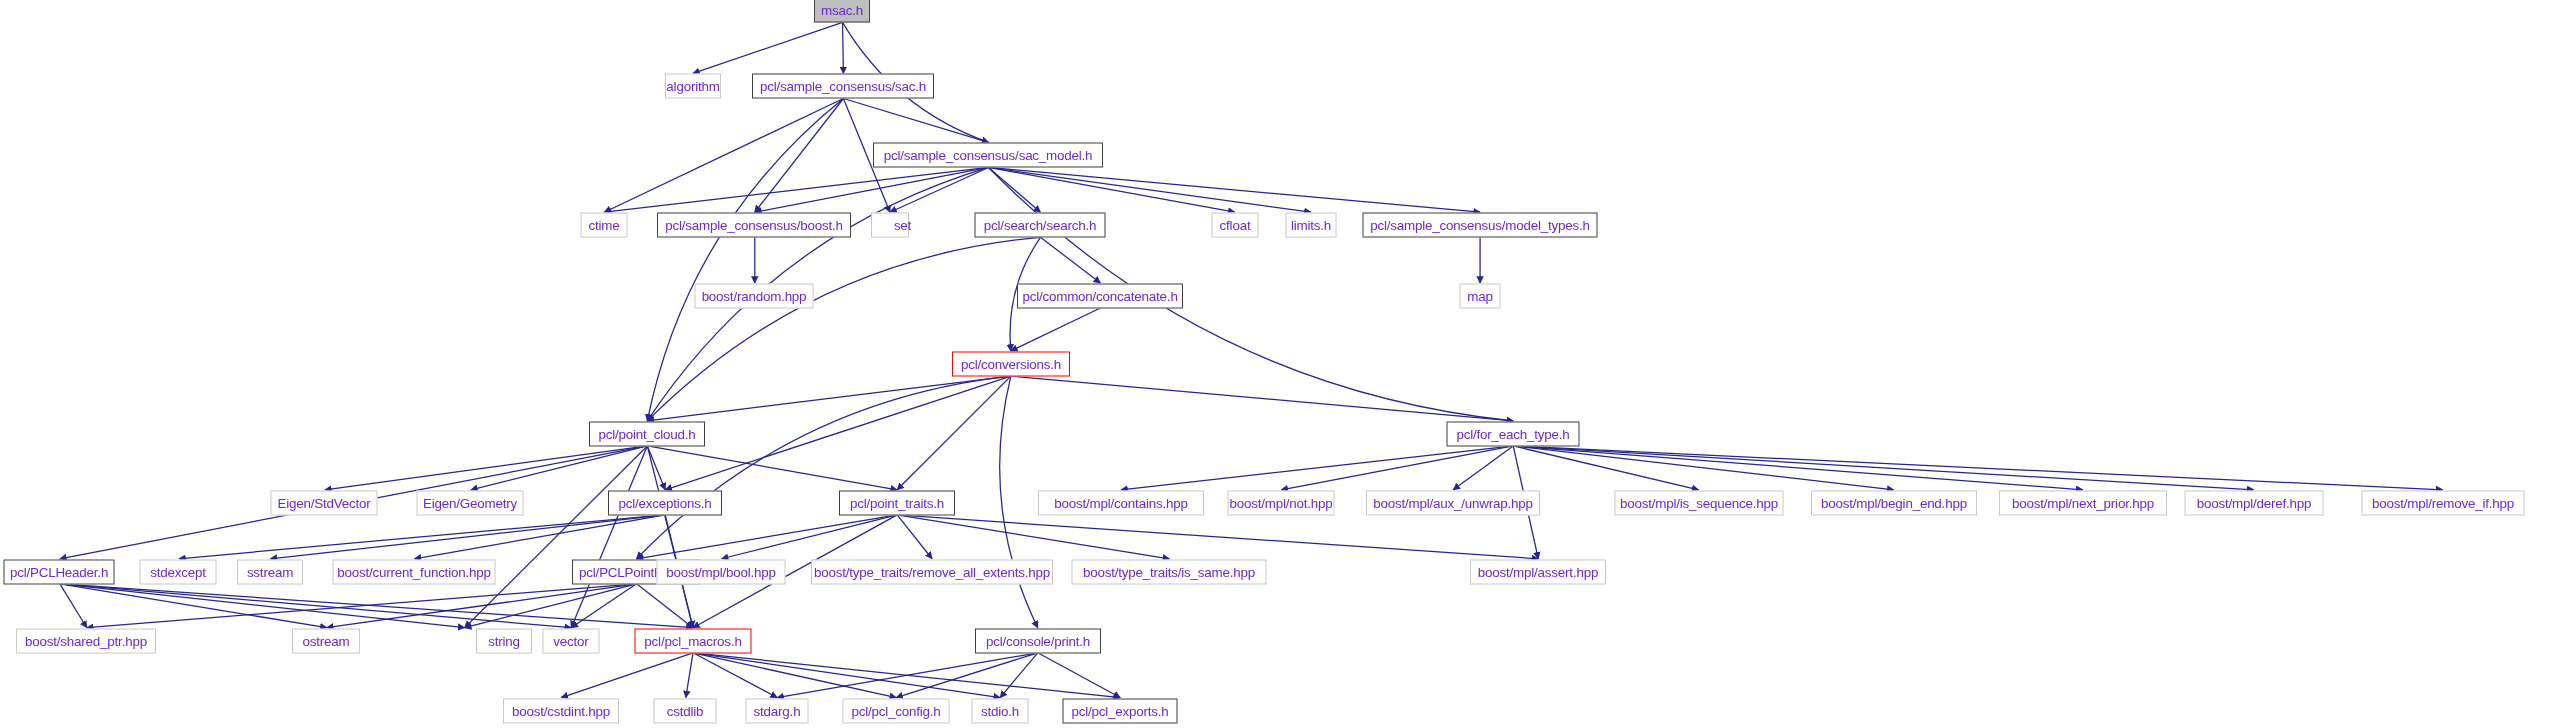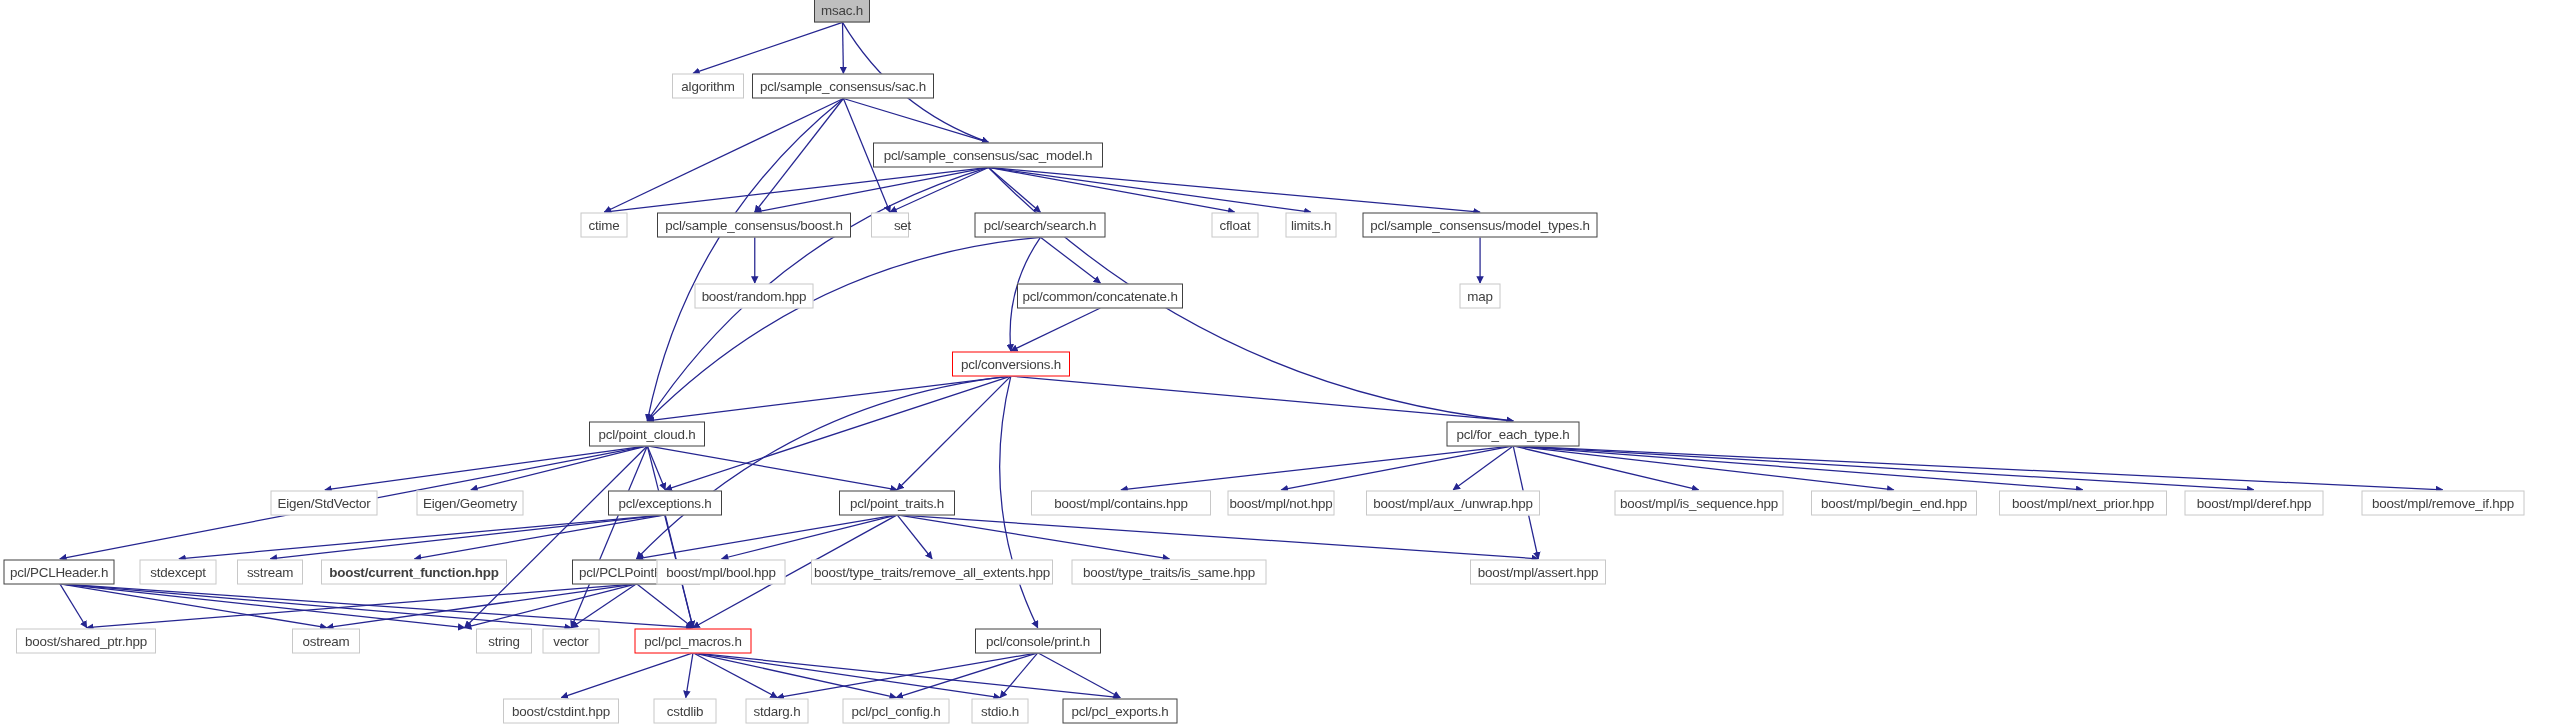--- a/index.html
+++ b/index.html
@@ -30,21 +30,21 @@
     align-items: center;
     justify-content: center;
     height: 25px;
     background: #ffffff;
     white-space: nowrap;
     line-height: 1;
     transform: translate(-50%, -50%);
   }
   .node .node-label {
     font-size: 13.4px;
-    color: #404040;
+    color: #6d28d9;
     letter-spacing: -0.2px;
     padding: 0 6.3px;
   }
   
   .node.plain {
     border: 0.9px solid #c8c8c8;
   }
   
   .node.strong {
     border: 1.8px solid #404040;
@@ -145,21 +145,21 @@
         <path d="M 1158 729 L 867 779" fill="none" stroke="#252590" stroke-width="1.4" marker-end="url(#arrow)"></path>
         <path d="M 1158 729 L 1116 779" fill="none" stroke="#252590" stroke-width="1.4" marker-end="url(#arrow)"></path>
         <path d="M 1158 729 L 1000 779" fill="none" stroke="#252590" stroke-width="1.4" marker-end="url(#arrow)"></path>
         <path d="M 1158 729 L 1250 779" fill="none" stroke="#252590" stroke-width="1.4" marker-end="url(#arrow)"></path>
       </g>
   </svg>
   <div id="nodes-layer">
       <div class="node root" style="left: 842px; top: 10px; width: 56px;">
         <span class="node-label">msac.h</span>
       </div>
-      <div class="node plain" style="left: 708px; top: 86px; width: 72px;">
+      <div class="node plain" style="left: 693px; top: 86px; width: 56px;">
         <span class="node-label">algorithm</span>
       </div>
       <div class="node strong" style="left: 843px; top: 86px; width: 182px;">
         <span class="node-label">pcl/sample_consensus/sac.h</span>
       </div>
       <div class="node strong" style="left: 988px; top: 155px; width: 230px;">
         <span class="node-label">pcl/sample_consensus/sac_model.h</span>
       </div>
       <div class="node plain" style="left: 604px; top: 225px; width: 47px;">
         <span class="node-label">ctime</span>
@@ -205,21 +205,21 @@
       </div>
       <div class="node plain" style="left: 470px; top: 503px; width: 107px;">
         <span class="node-label">Eigen/Geometry</span>
       </div>
       <div class="node strong" style="left: 665px; top: 503px; width: 114px;">
         <span class="node-label">pcl/exceptions.h</span>
       </div>
       <div class="node strong" style="left: 897px; top: 503px; width: 116px;">
         <span class="node-label">pcl/point_traits.h</span>
       </div>
-      <div class="node plain" style="left: 1121px; top: 503px; width: 180px;">
+      <div class="node plain" style="left: 1121px; top: 503px; width: 166px;">
         <span class="node-label">boost/mpl/contains.hpp</span>
       </div>
       <div class="node plain" style="left: 1281px; top: 503px; width: 107px;">
         <span class="node-label">boost/mpl/not.hpp</span>
       </div>
       <div class="node plain" style="left: 1453px; top: 503px; width: 174px;">
         <span class="node-label">boost/mpl/aux_/unwrap.hpp</span>
       </div>
       <div class="node plain" style="left: 1699px; top: 503px; width: 169px;">
         <span class="node-label">boost/mpl/is_sequence.hpp</span>
@@ -238,21 +238,21 @@
       </div>
       <div class="node strong" style="left: 59px; top: 572px; width: 111px;">
         <span class="node-label">pcl/PCLHeader.h</span>
       </div>
       <div class="node plain" style="left: 178px; top: 572px; width: 77px;">
         <span class="node-label">stdexcept</span>
       </div>
       <div class="node plain" style="left: 270px; top: 572px; width: 66px;">
         <span class="node-label">sstream</span>
       </div>
-      <div class="node plain" style="left: 414px; top: 572px; width: 186px; font-weight: bold;">
+      <div class="node plain" style="left: 414px; top: 572px; width: 163px;">
         <span class="node-label">boost/current_function.hpp</span>
       </div>
       <div class="node strong" style="left: 636px; top: 572px; width: 128px;">
         <span class="node-label">pcl/PCLPointField.h</span>
       </div>
       <div class="node plain" style="left: 721px; top: 572px; width: 129px;">
         <span class="node-label">boost/mpl/bool.hpp</span>
       </div>
       <div class="node plain" style="left: 932px; top: 572px; width: 242px;">
         <span class="node-label">boost/type_traits/remove_all_extents.hpp</span>

